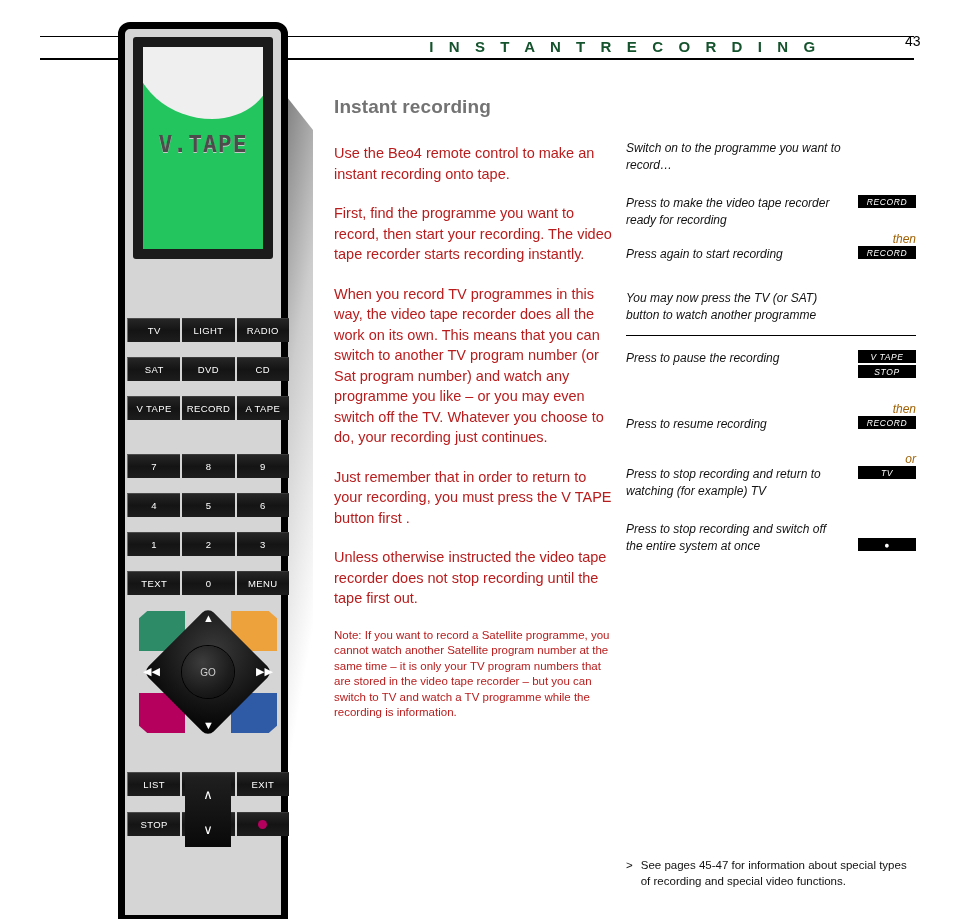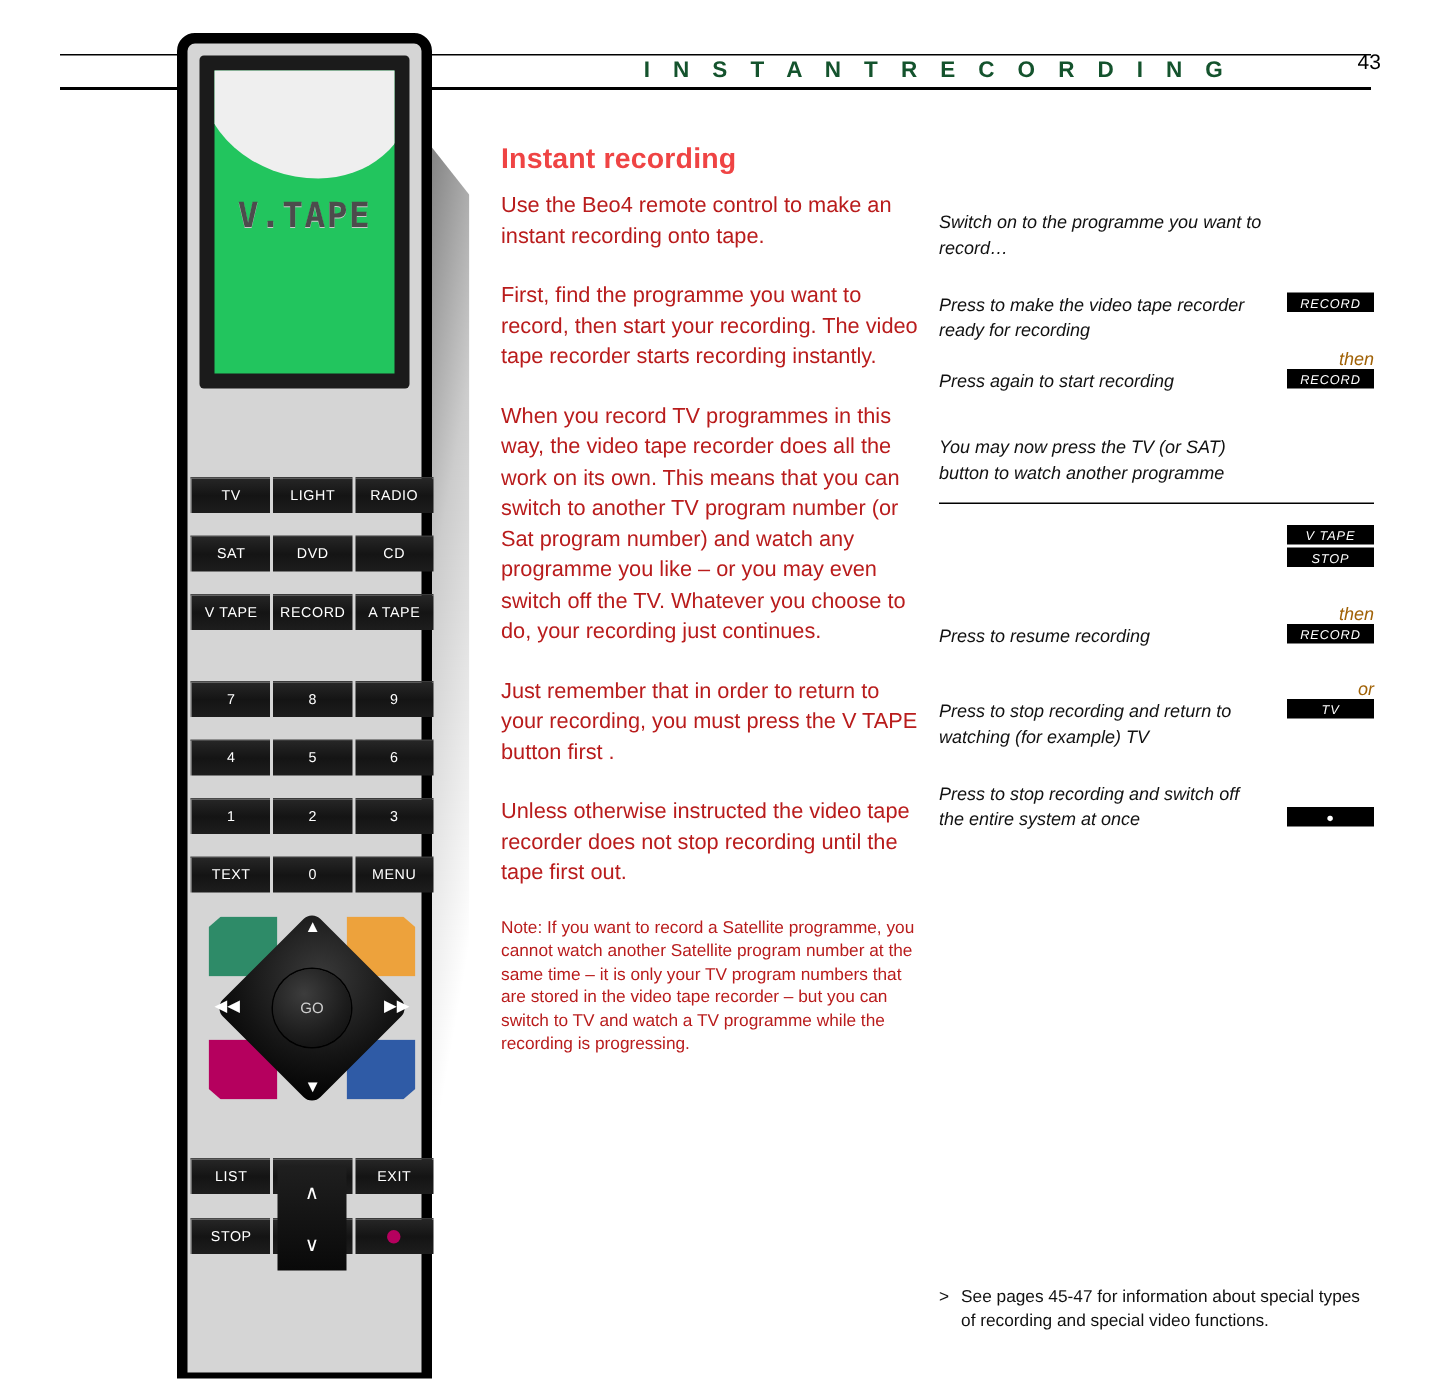--- a/index.html
+++ b/index.html
@@ -91,21 +91,21 @@
   .rocker{
     position:absolute;left:60px;top:748px;width:46px;height:70px;
     background:linear-gradient(180deg,#1f1f1f,#090909);
     display:flex;flex-direction:column;align-items:center;justify-content:space-around;
     color:#fff;font-size:13px;z-index:3;
   }
   .reddot{width:9px;height:9px;border-radius:50%;background:#b5005e;display:inline-block;}
 
   
   .col-main{position:absolute;left:334px;top:96px;width:280px;}
-  .h1{font-size:19px;font-weight:700;color:#ef4444;margin:0 0 9px 0;letter-spacing:.1px;}
+  .h1{font-size:19px;font-weight:700;color:#737373;margin:0 0 25px 0;letter-spacing:.1px;}
   .p{font-size:14.5px;line-height:20.5px;color:#b91c1c;margin:0 0 19px 0;}
   .p.note{font-size:11.5px;line-height:15.5px;margin-top:9px;}
 
   .col-side{position:absolute;left:626px;top:140px;width:290px;font-style:italic;}
   .srow{position:relative;min-height:22px;margin-bottom:4px;}
   .stext{font-size:12px;line-height:16.5px;color:#111;width:216px;}
   .badge{
     position:absolute;right:0;top:0;width:58px;height:13px;background:#000;color:#fff;
     font-size:8.5px;letter-spacing:.6px;display:flex;align-items:center;justify-content:center;
   }
@@ -217,21 +217,21 @@
   </div>
 </div>
 
 <div class="col-main">
   <h1 class="h1">Instant recording</h1>
   <p class="p">Use the Beo4 remote control to make an instant recording onto tape.</p>
   <p class="p">First, find the programme you want to record, then start your recording. The video tape recorder starts recording instantly.</p>
   <p class="p">When you record TV programmes in this way, the video tape recorder does all the work on its own. This means that you can switch to another TV program number (or Sat program number) and watch any programme you like – or you may even switch off the TV. Whatever you choose to do, your recording just continues.</p>
   <p class="p">Just remember that in order to return to your recording, you must press the V TAPE button first .</p>
   <p class="p">Unless otherwise instructed the video tape recorder does not stop recording until the tape first out.</p>
-  <p class="p note">Note: If you want to record a Satellite programme, you cannot watch another Satellite program number at the same time – it is only your TV program numbers that are stored in the video tape recorder – but you can switch to TV and watch a TV programme while the recording is progressing.</p>
+  <p class="p note">Note: If you want to record a Satellite programme, you cannot watch another Satellite program number at the same time – it is only your TV program numbers that are stored in the video tape recorder – but you can switch to TV and watch a TV programme while the recording is information.</p>
 </div>
 
 <div class="col-side">
 
   <div class="srow">
     <div class="stext">Switch on to the programme you want to record…</div>
   </div>
   <div class="gap-m"></div>
 
   <div class="srow">
@@ -246,20 +246,21 @@
   </div>
   <div class="gap-m"></div>
 
   <div class="srow">
     <div class="stext">You may now press the TV (or SAT) button to watch another programme</div>
   </div>
 
   <div class="hr"></div>
 
   <div class="srow">
+    <div class="stext">Press to pause the recording</div>
     <div class="badge">V TAPE</div>
     <div class="badge b2">STOP</div>
   </div>
   <div class="gap-l"></div>
   <div class="conj">then</div>
 
   <div class="srow">
     <div class="stext">Press to resume recording</div>
     <div class="badge">RECORD</div>
   </div>

